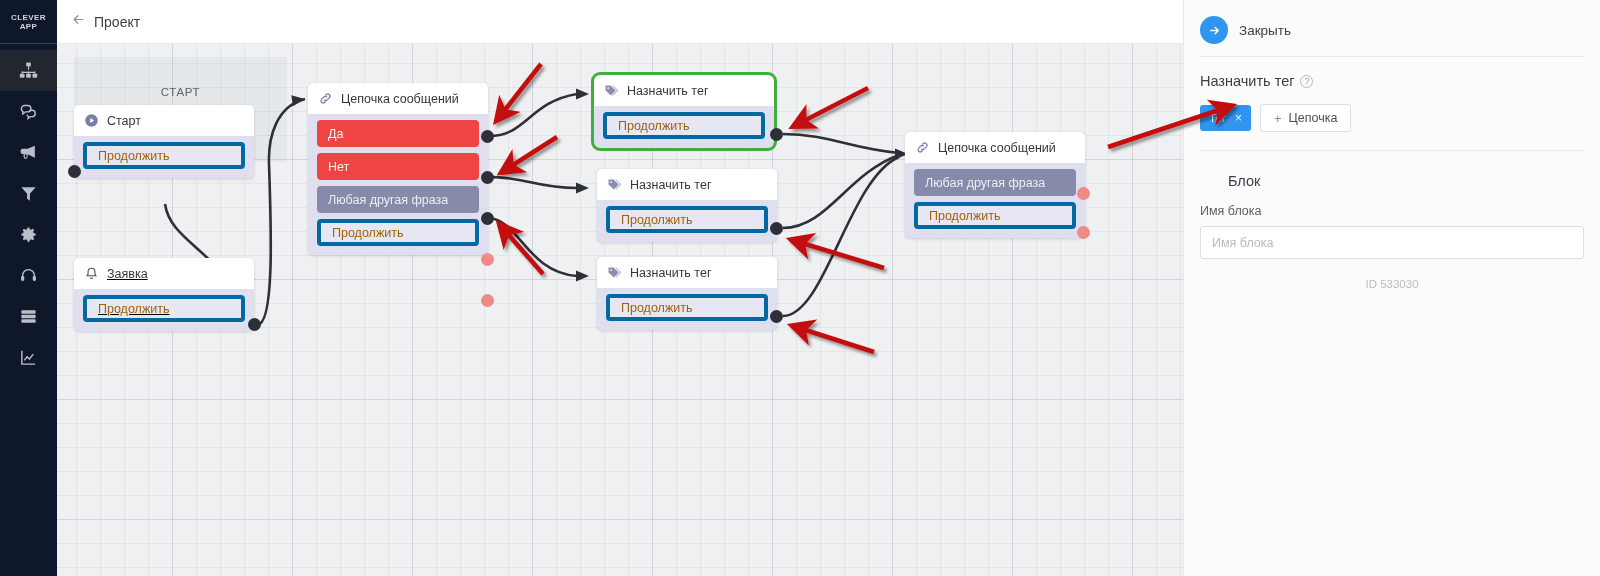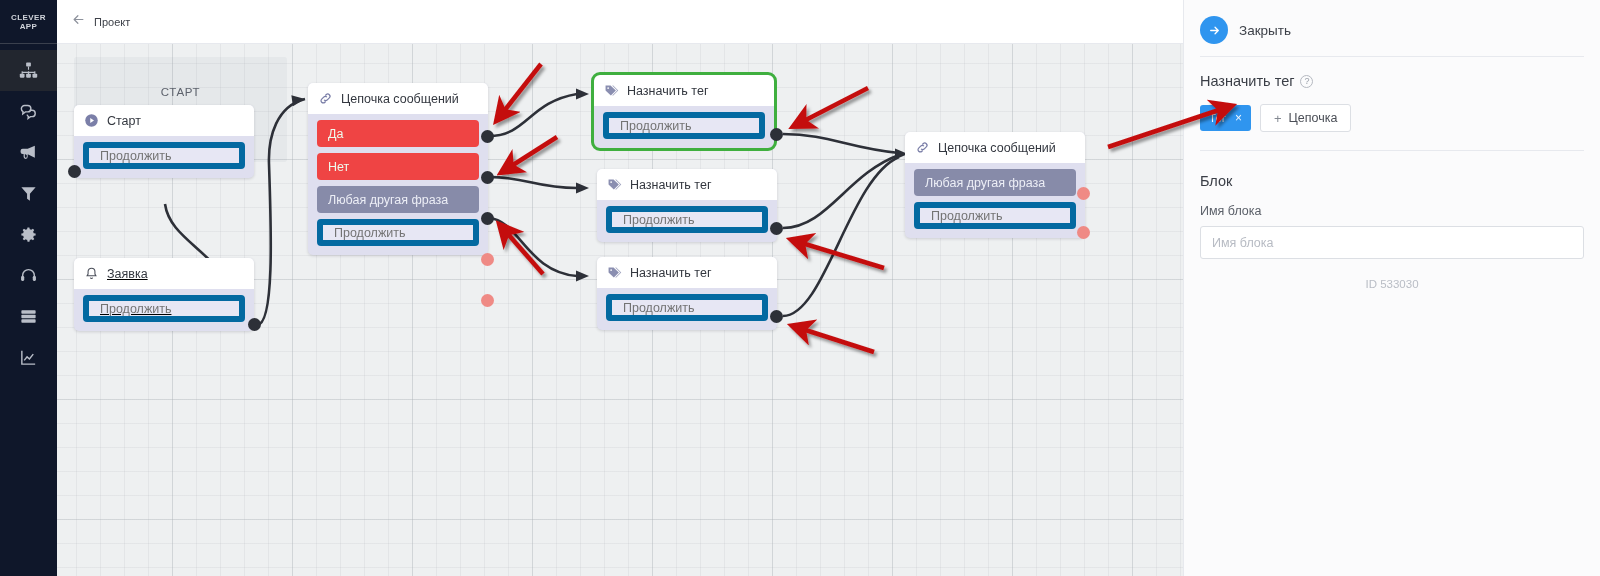--- a/index.html
+++ b/index.html
@@ -42,21 +42,21 @@
     border-bottom: 1px solid #e7e9ee;
     display: flex; align-items: center;
     padding-left: 8px;
   }
   .back-btn {
     width: 26px; height: 26px;
     display: flex; align-items: center; justify-content: center;
     color: #8d929c; cursor: pointer;
   }
   .topbar-title {
-    font-size: 11px; color: #3d4149; margin-left: 3px;
+    font-size: 14px; color: #3d4149; margin-left: 3px;
   }
 
   
   .canvas {
     position: absolute; left: 57px; top: 44px;
     width: 1126px; height: 532px;
     background-color: #eef0f1;
     background-image:
       linear-gradient(to right, rgba(170,176,182,.30) 1px, transparent 1px),
       linear-gradient(to bottom, rgba(170,176,182,.30) 1px, transparent 1px),
@@ -100,21 +100,21 @@
   .node-header svg { width: 15px; height: 15px; display:block; flex: none; }
   .node-body { padding: 6px 9px 9px 9px; display: flex; flex-direction: column; gap: 6px; }
   .port {
     height: 27px; border-radius: 4px;
     display: flex; align-items: center;
     padding: 0 11px;
     font-size: 12.5px;
   }
   .port.green { background: #ef4444; color: #eefbee; }
   .port.purple { background: #878ba9; color: #eceef6; }
-  .port.plain { background: #e7e7f4; color: #737373; border: 6px solid #0369a1; }
+  .port.plain { background: #e7e7f4; color: #a16207; border: 4px solid #0369a1; }
   .node.selected {
     outline: 3px solid #3faf3f;
     border-radius: 6px;
   }
 
   
   .dot {
     position: absolute; border-radius: 50%;
     width: 13px; height: 13px;
   }
@@ -162,21 +162,21 @@
   }
   .tag-chip .x { font-size: 12px; opacity: .92; }
   .add-btn {
     background: #fff; border: 1px solid #dcdfe4;
     border-radius: 3px; height: 28px;
     display: flex; align-items: center; gap: 7px;
     padding: 0 13px; font-size: 12.5px; color: #4a4e56; cursor: pointer;
   }
   .add-btn .plus { color: #838891; font-size: 13px; }
 
-  .blk-title { font-size: 14.5px; color: #3a3e46; margin-top: 22px; }
+  .blk-title { font-size: 14.5px; color: #3a3e46; margin-top: 22px; margin-left: 28px; }
   .field-label { font-size: 12.5px; color: #5b6069; margin-top: 15px; }
   .text-input {
     margin-top: 8px; width: 100%; height: 33px;
     border: 1px solid #dcdfe4; border-radius: 3px;
     background: #fff; padding: 0 11px;
     font-size: 12.5px; color: #33373f;
     font-family: "Liberation Sans", sans-serif;
   }
   .text-input::placeholder { color: #b7bbc3; }
   .id-line { text-align: center; font-size: 11.5px; color: #b9bdc5; margin-top: 19px; }

